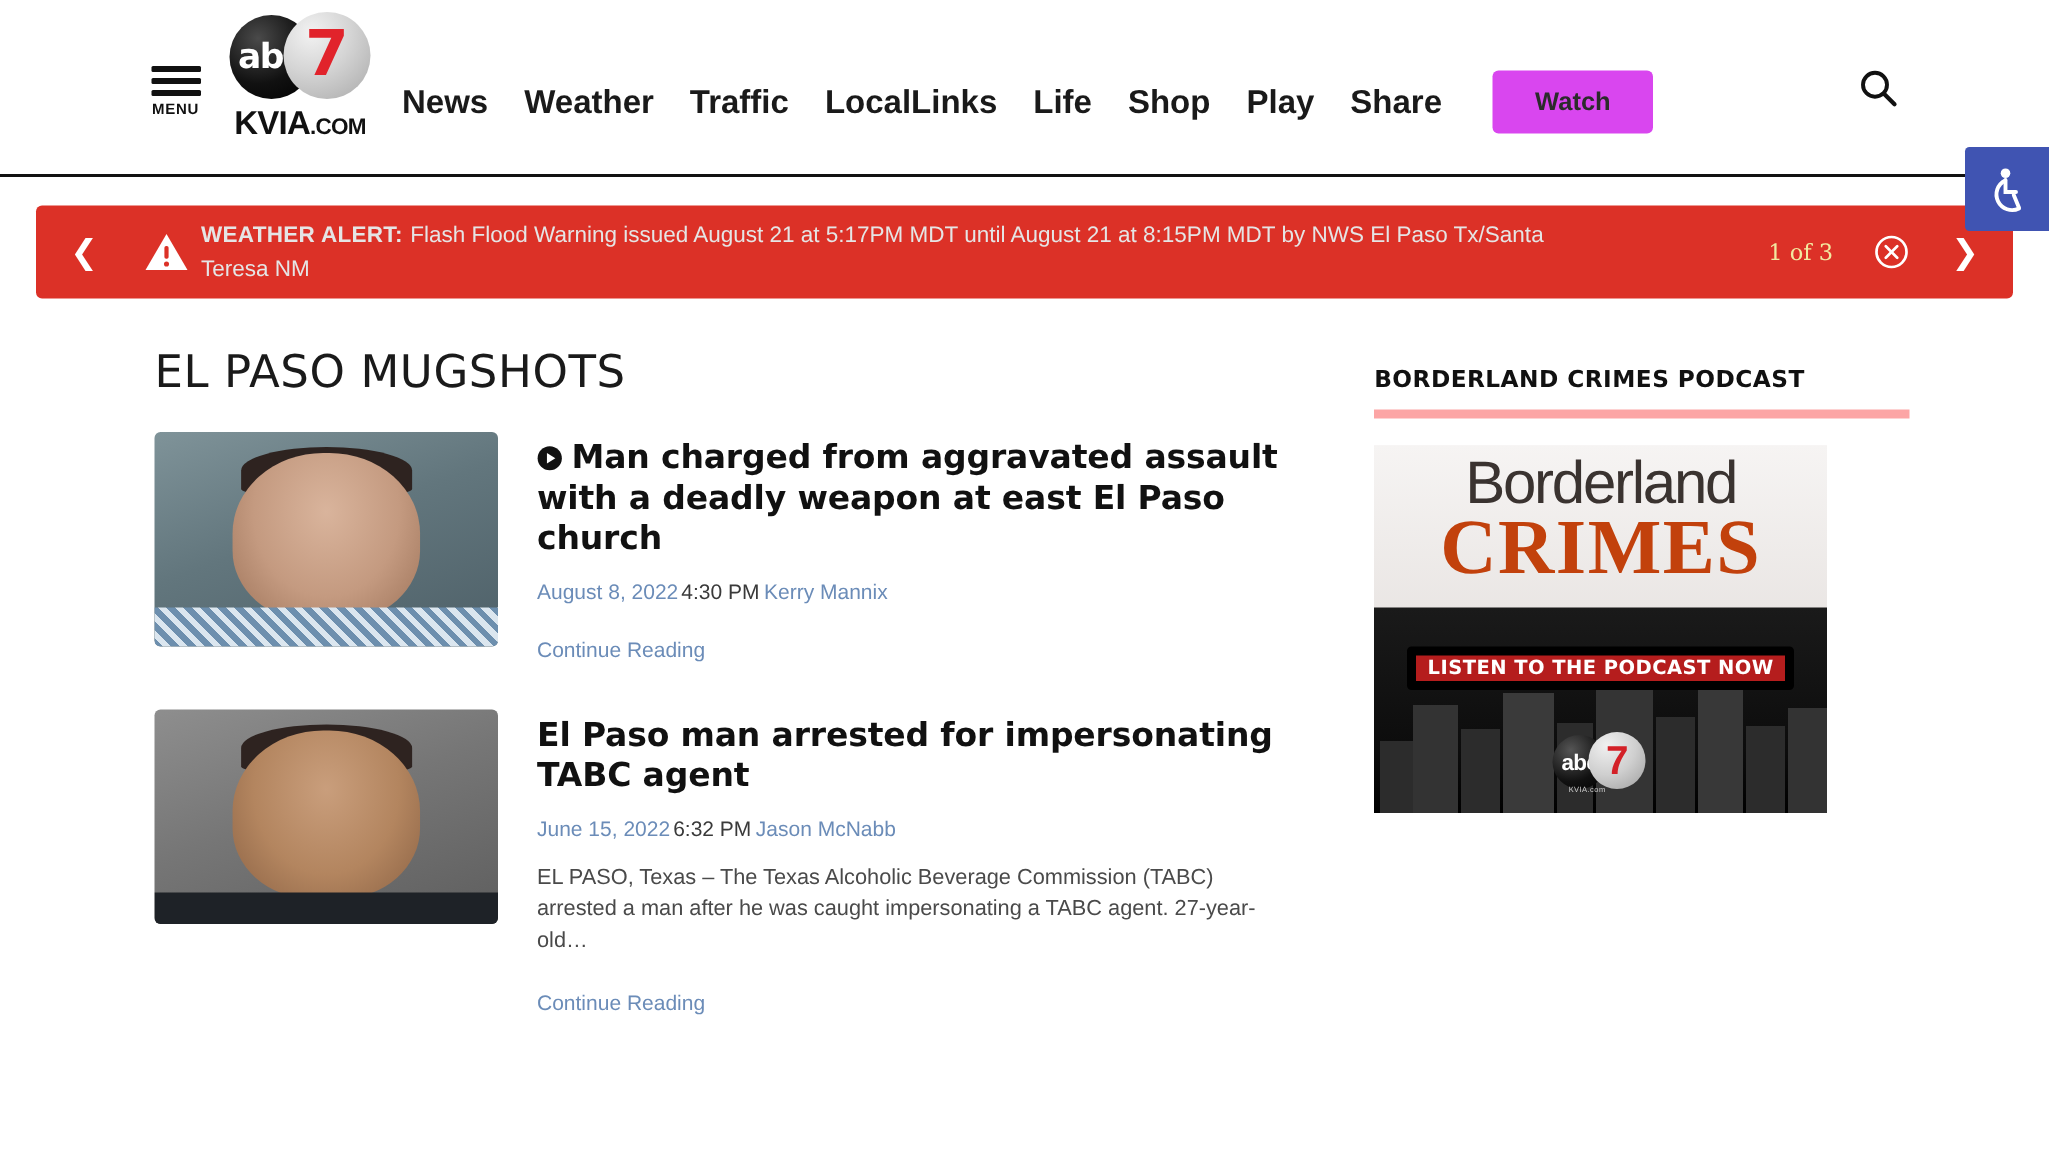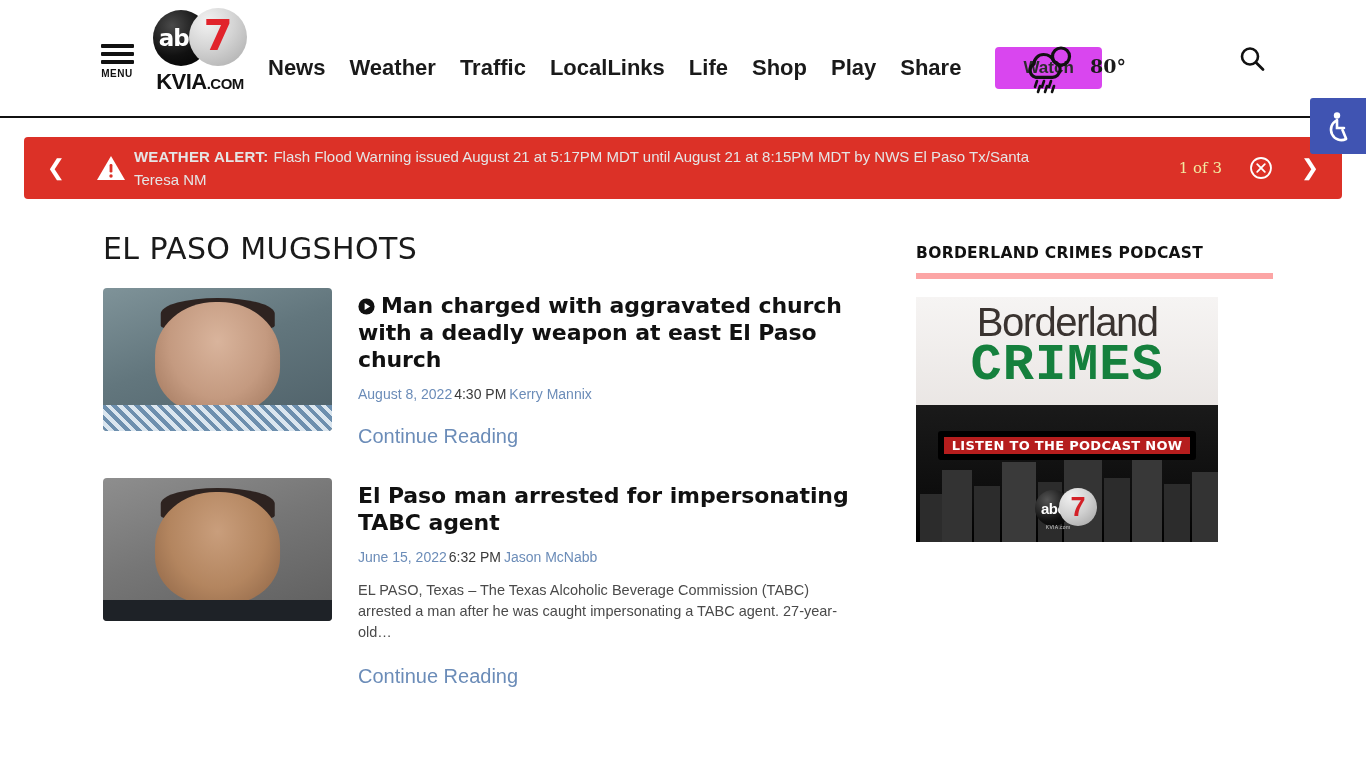--- a/index.html
+++ b/index.html
@@ -316,21 +316,21 @@
   .excerpt {
     margin-top: 14px;
     font-size: 14.5px;
     line-height: 21px;
     color: #4a4a4a;
     max-width: 516px;
   }
   .continue {
     display: inline-block;
     margin-top: 22px;
-    font-size: 20px;
+    font-size: 14px;
     color: #6b8cb8;
     cursor: pointer;
   }
 
   
   .side-title {
     font-size: 15.5px;
     font-weight: 700;
     color: #111;
     letter-spacing: 0.3px;
@@ -356,24 +356,24 @@
     font-family: "Liberation Sans", sans-serif;
     font-size: 40px;
     font-weight: 400;
     color: #3a3330;
     letter-spacing: -1.5px;
     line-height: 42px;
   }
   .pod-title2 {
     position: absolute; left: 0; top: 42px; width: 100%;
     text-align: center;
-    font-family: Liberation Mono, monospace;
+    font-family: Liberation Serif, serif;
     font-size: 52px;
     font-weight: 700;
-    color: #15803d;
+    color: #c2410c;
     letter-spacing: 1px;
     line-height: 54px;
   }
   .pod-city {
     position: absolute; left: 0; bottom: 0; width: 100%; height: 56%;
     background: linear-gradient(180deg,#1a1a1a 0%, #0c0c0c 70%, #000 100%);
   }
   .bld {
     position: absolute; bottom: 0;
     background: #2c2c2c;
@@ -447,35 +447,20 @@
     <div class="nav-item">Weather</div>
     <div class="nav-item">Traffic</div>
     <div class="nav-item">LocalLinks</div>
     <div class="nav-item">Life</div>
     <div class="nav-item">Shop</div>
     <div class="nav-item">Play</div>
     <div class="nav-item">Share</div>
     <button class="watch-btn">Watch</button>
   </nav>
 
-  <div class="weather-widget">
-    <svg width="58" height="56" viewBox="0 0 58 56">
-      <path d="M12 26 a9.5 9.5 0 0 1 9.5-9.5 a11 11 0 0 1 10.3 7 a8 8 0 0 1 -1.3 15.8 h-17 a7.2 7.2 0 0 1 -1.5 -13.3 z" fill="none" stroke="#111" stroke-width="3.2" stroke-linejoin="round"></path>
-      <circle cx="39" cy="18.5" r="8.5" fill="none" stroke="#111" stroke-width="3.2"></circle>
-      <g stroke="#111" stroke-width="2.6" stroke-linecap="round">
-        <line x1="15" y1="43" x2="13" y2="49"></line>
-        <line x1="22" y1="43" x2="20" y2="49"></line>
-        <line x1="29" y1="43" x2="27" y2="49"></line>
-        <line x1="18" y1="48" x2="16" y2="54"></line>
-        <line x1="25" y1="48" x2="23" y2="54"></line>
-        <line x1="32" y1="48" x2="30" y2="54"></line>
-      </g>
-    </svg>
-    <div class="weather-temp">80°</div>
-  </div>
 
   <div class="search-btn">
     <svg width="30" height="30" viewBox="0 0 30 30">
       <circle cx="13" cy="12.5" r="8" fill="none" stroke="#111" stroke-width="2.6"></circle>
       <line x1="19" y1="18.5" x2="26" y2="25.5" stroke="#111" stroke-width="2.8" stroke-linecap="round"></line>
     </svg>
   </div>
 </div>
 
 <div class="a11y-widget">
@@ -519,21 +504,21 @@
       <div class="article">
         <div class="thumb mug1">
           <div class="hair"></div>
           <div class="face"></div>
           <div class="shirt1"></div>
         </div>
         <div class="art-body">
           <div class="headline"><svg class="play-badge" viewBox="0 0 20 20">
                 <circle cx="10" cy="10" r="9.5" fill="#111"></circle>
                 <path d="M7.8 5.8 L14.4 10 L7.8 14.2 Z" fill="#fff"></path>
-              </svg><span>Man charged with aggravated church with a deadly weapon at east El Paso church</span></div>
+              </svg><span>Man charged from aggravated assault with a deadly weapon at east El Paso church</span></div>
           <div class="meta"><span class="date">August 8, 2022</span><span class="time">4:30 PM</span><span class="author">Kerry Mannix</span></div>
           <div class="continue">Continue Reading</div>
         </div>
       </div>
 
       <div class="article">
         <div class="thumb mug2">
           <div class="hair"></div>
           <div class="face"></div>
           <div class="shirt2"></div>

